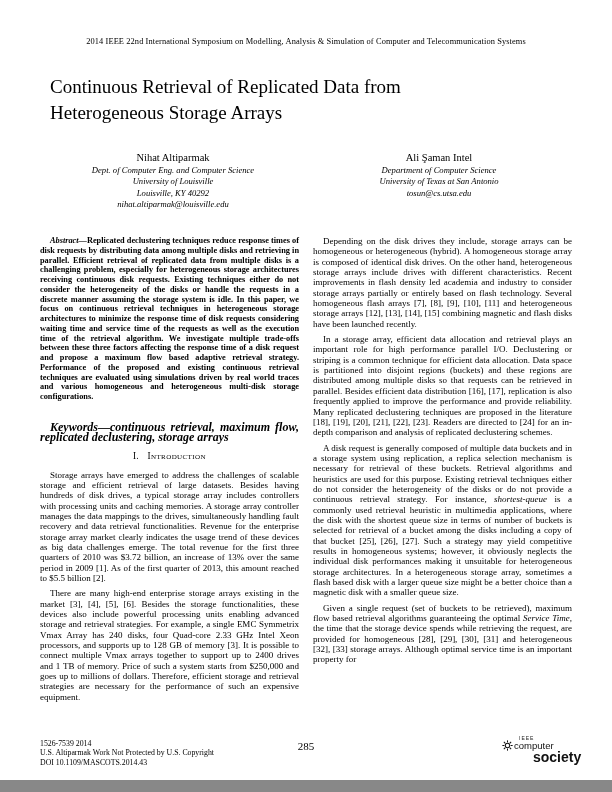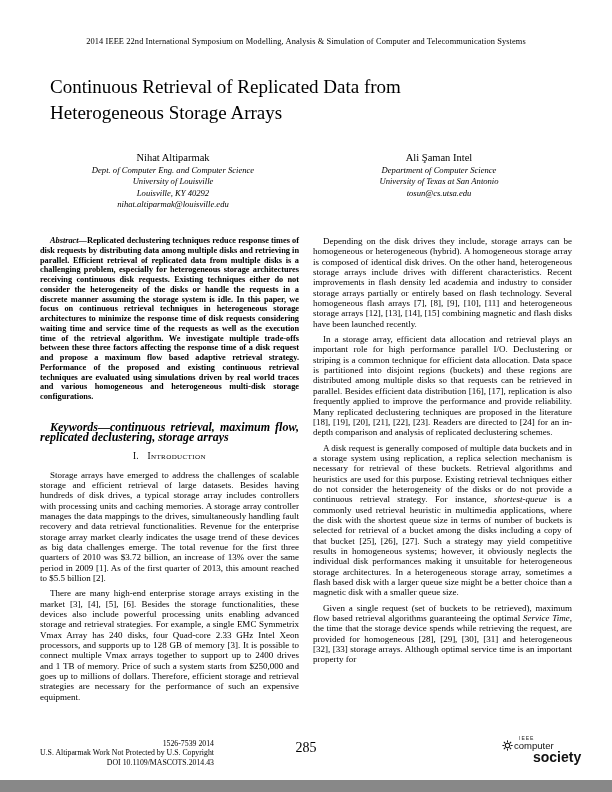--- a/index.html
+++ b/index.html
@@ -67,27 +67,26 @@
     margin: 9px 0 8px 0;
     text-indent: 0;
   }
   .section-heading .num { margin-right: 9px; }
   .section-heading .sc { font-variant: small-caps; letter-spacing: 0.4px; }
   .footer-left {
     position: absolute;
     left: 40px; top: 739px;
     font-size: 7.8px;
     line-height: 9.4px;
-    text-align: right;
   }
   .footer-page {
     position: absolute;
     left: 0; right: 0; top: 740px;
     text-align: center;
-    font-size: 14px;
+    font-size: 11px;
   }
   .footer-logo {
     position: absolute;
     right: 38px; top: 735px;
     width: 72px; height: 26px;
     font-family: "Liberation Sans", "DejaVu Sans", sans-serif;
   }
   .logo-ieee { font-size: 5px; letter-spacing: 1px; margin-left: 17px; color: #222; }
   .logo-row { display: flex; align-items: center; margin-top: -1px; }
   .logo-word1 { font-size: 9.5px; color: #111; }

